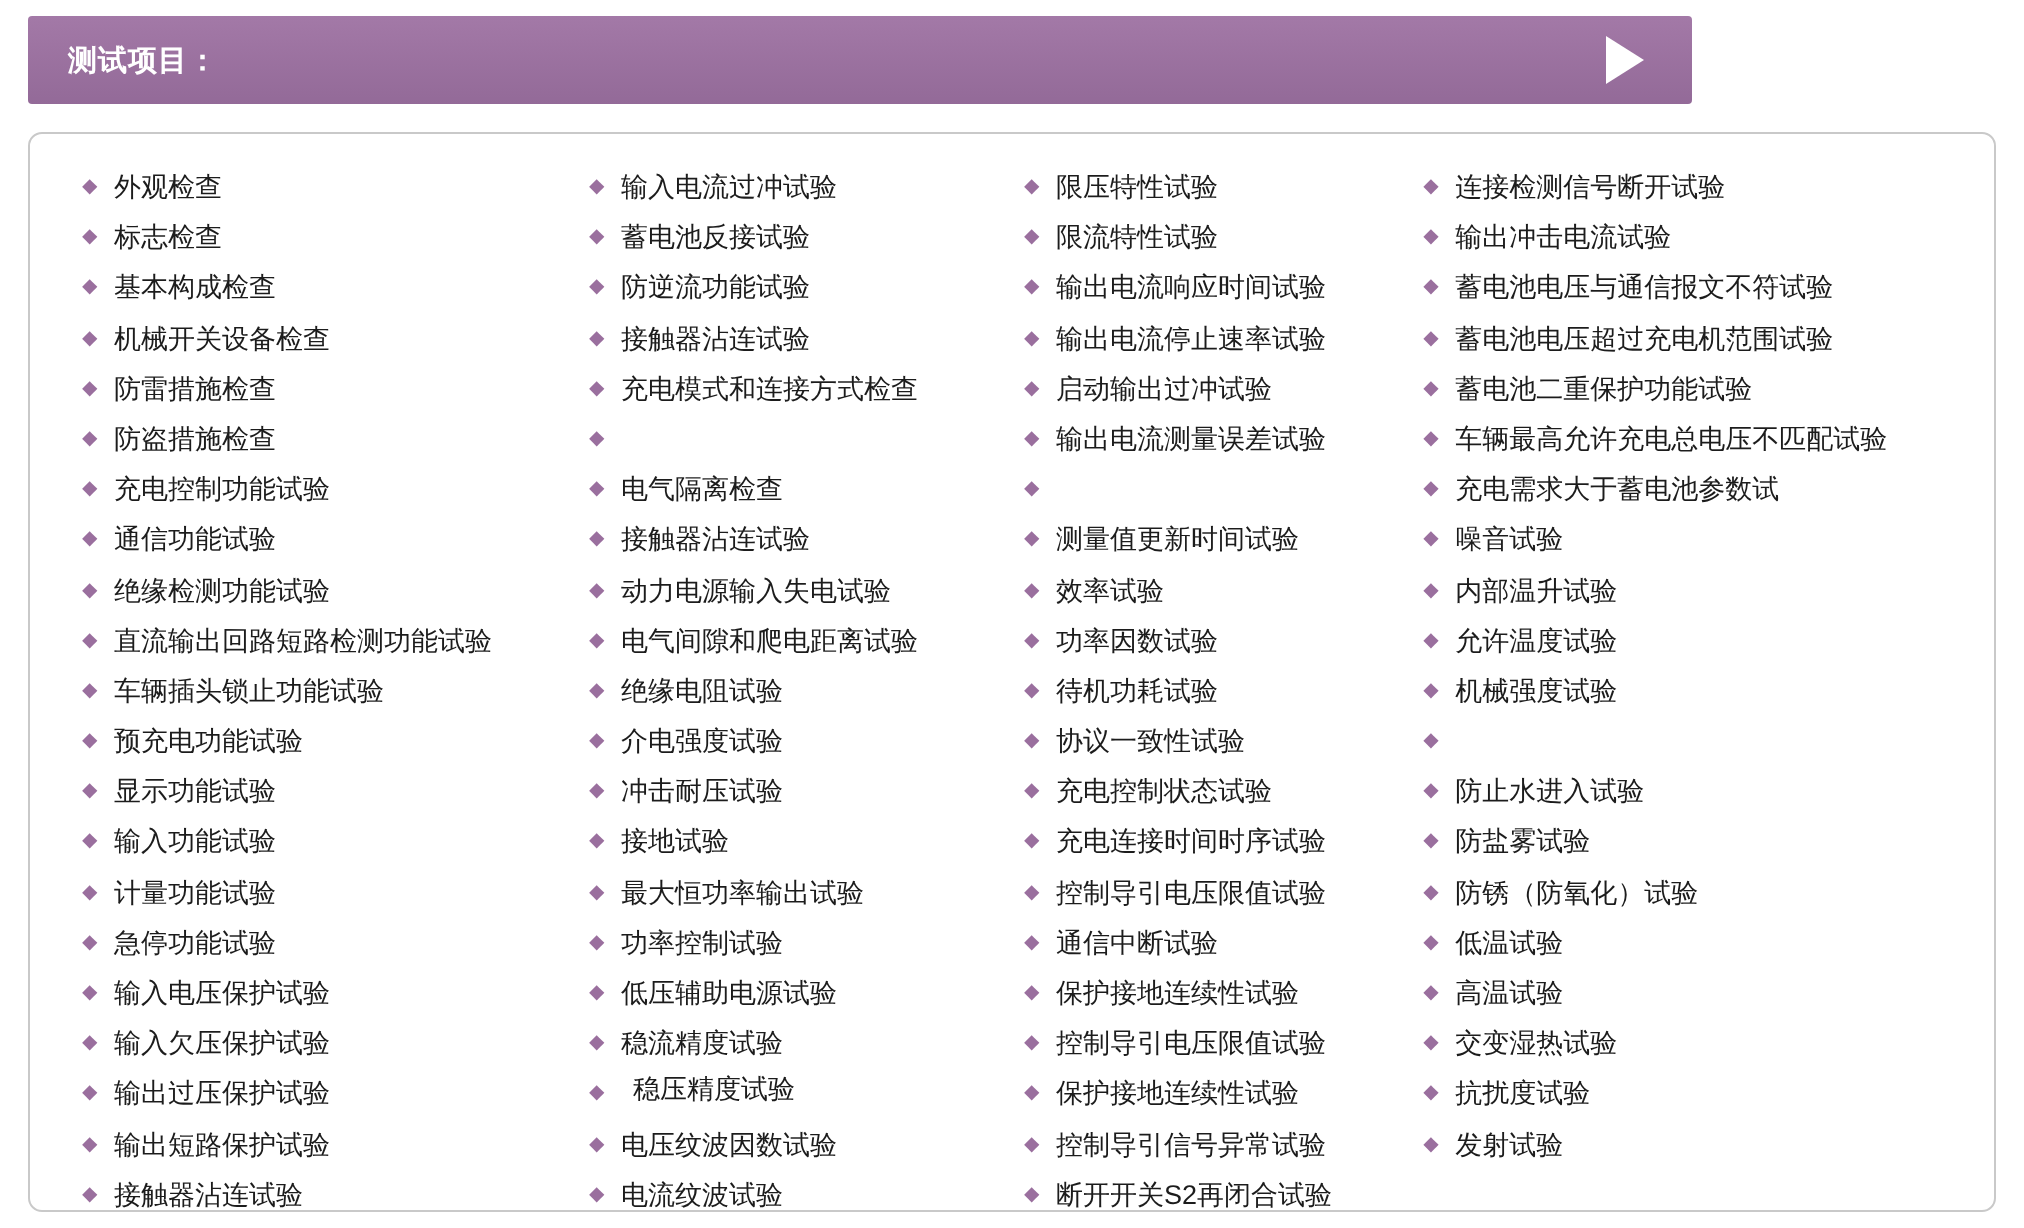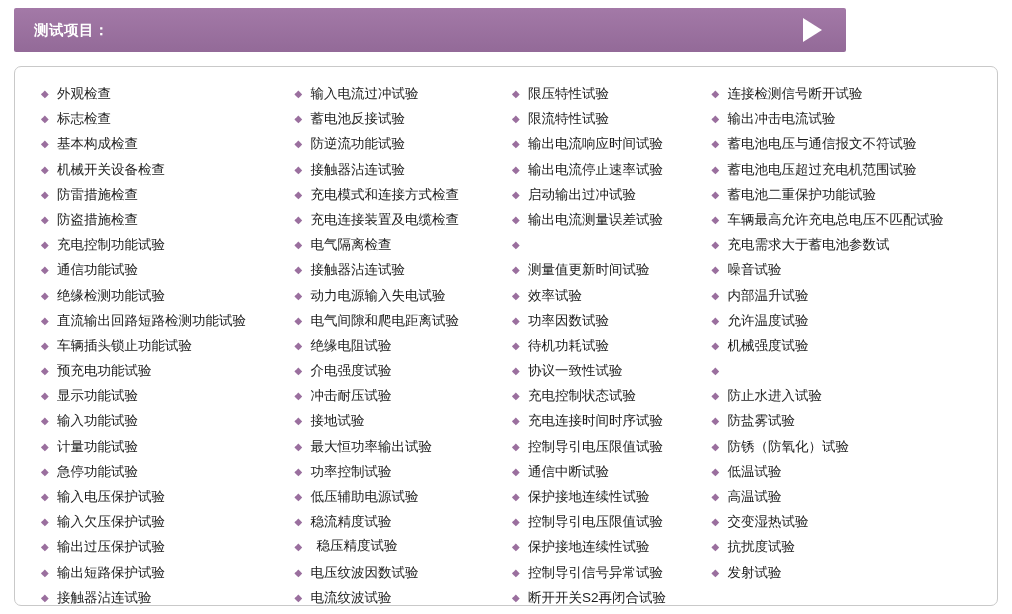--- a/index.html
+++ b/index.html
@@ -218,21 +218,20 @@
         <div class="item">
             <span class="bullet">◆</span>
             <span class="item-label">接触器沾连试验</span>
           </div>
         <div class="item">
             <span class="bullet">◆</span>
             <span class="item-label">充电模式和连接方式检查</span>
           </div>
         <div class="item">
             <span class="bullet">◆</span>
-            <span class="item-label">充电连接装置及电缆检查</span>
           </div>
         <div class="item">
             <span class="bullet">◆</span>
             <span class="item-label">电气隔离检查</span>
           </div>
         <div class="item">
             <span class="bullet">◆</span>
             <span class="item-label">接触器沾连试验</span>
           </div>
         <div class="item">

